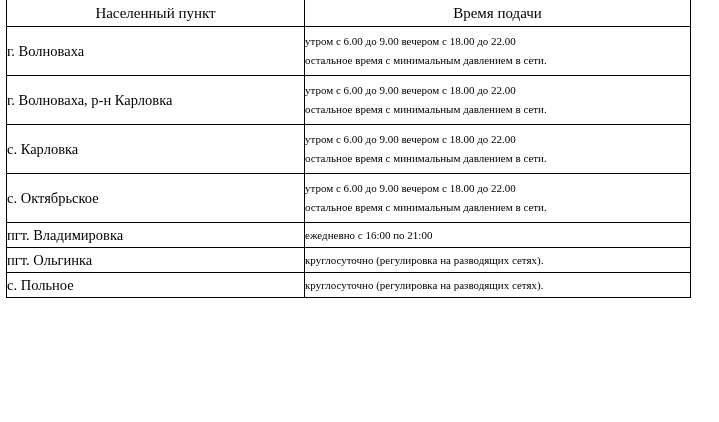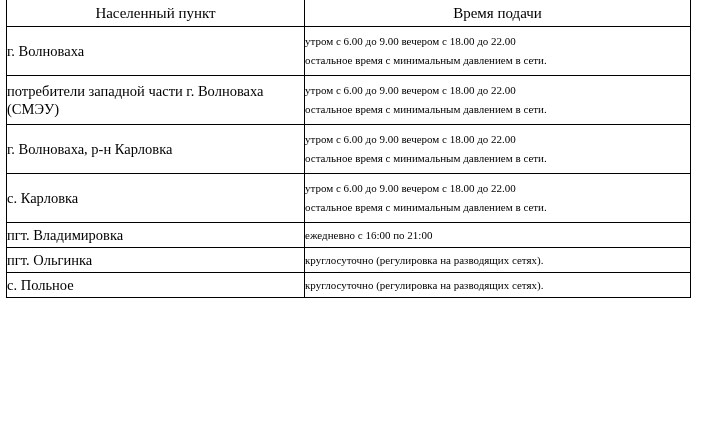--- a/index.html
+++ b/index.html
@@ -80,45 +80,45 @@
     <tbody>
 
       <tr class="tall">
         <td class="place">г. Волноваха</td>
         <td class="time">
           <span class="line">утром с 6.00 до 9.00 вечером с 18.00 до 22.00</span>
           <span class="line">остальное время с минимальным давлением в сети.</span>
         </td>
       </tr>
 
-      <tr class="tall">
-        <td class="place place-multi">потребители западной части г. Волноваха (СМЭУ)</td>
-        <td class="time">
-          <span class="line">утром с 6.00 до 9.00 вечером с 18.00 до 22.00</span>
-          <span class="line">остальное время с минимальным давлением в сети.</span>
-        </td>
-      </tr>
 
       <tr class="tall">
         <td class="place">г. Волноваха, р-н Карловка</td>
         <td class="time">
           <span class="line">утром с 6.00 до 9.00 вечером с 18.00 до 22.00</span>
           <span class="line">остальное время с минимальным давлением в сети.</span>
         </td>
       </tr>
 
 
       <tr class="tall">
         <td class="place">с. Карловка</td>
         <td class="time">
           <span class="line">утром с 6.00 до 9.00 вечером с 18.00 до 22.00</span>
           <span class="line">остальное время с минимальным давлением в сети.</span>
         </td>
       </tr>
 
+      <tr class="tall">
+        <td class="place">с. Октябрьское</td>
+        <td class="time">
+          <span class="line">утром с 6.00 до 9.00 вечером с 18.00 до 22.00</span>
+          <span class="line">остальное время с минимальным давлением в сети.</span>
+        </td>
+      </tr>
 
       <tr class="short">
         <td class="place">пгт. Владимировка</td>
         <td class="time">
           <span class="line">ежедневно с 16:00 по 21:00</span>
         </td>
       </tr>
 
       <tr class="short">
         <td class="place">пгт. Ольгинка</td>

